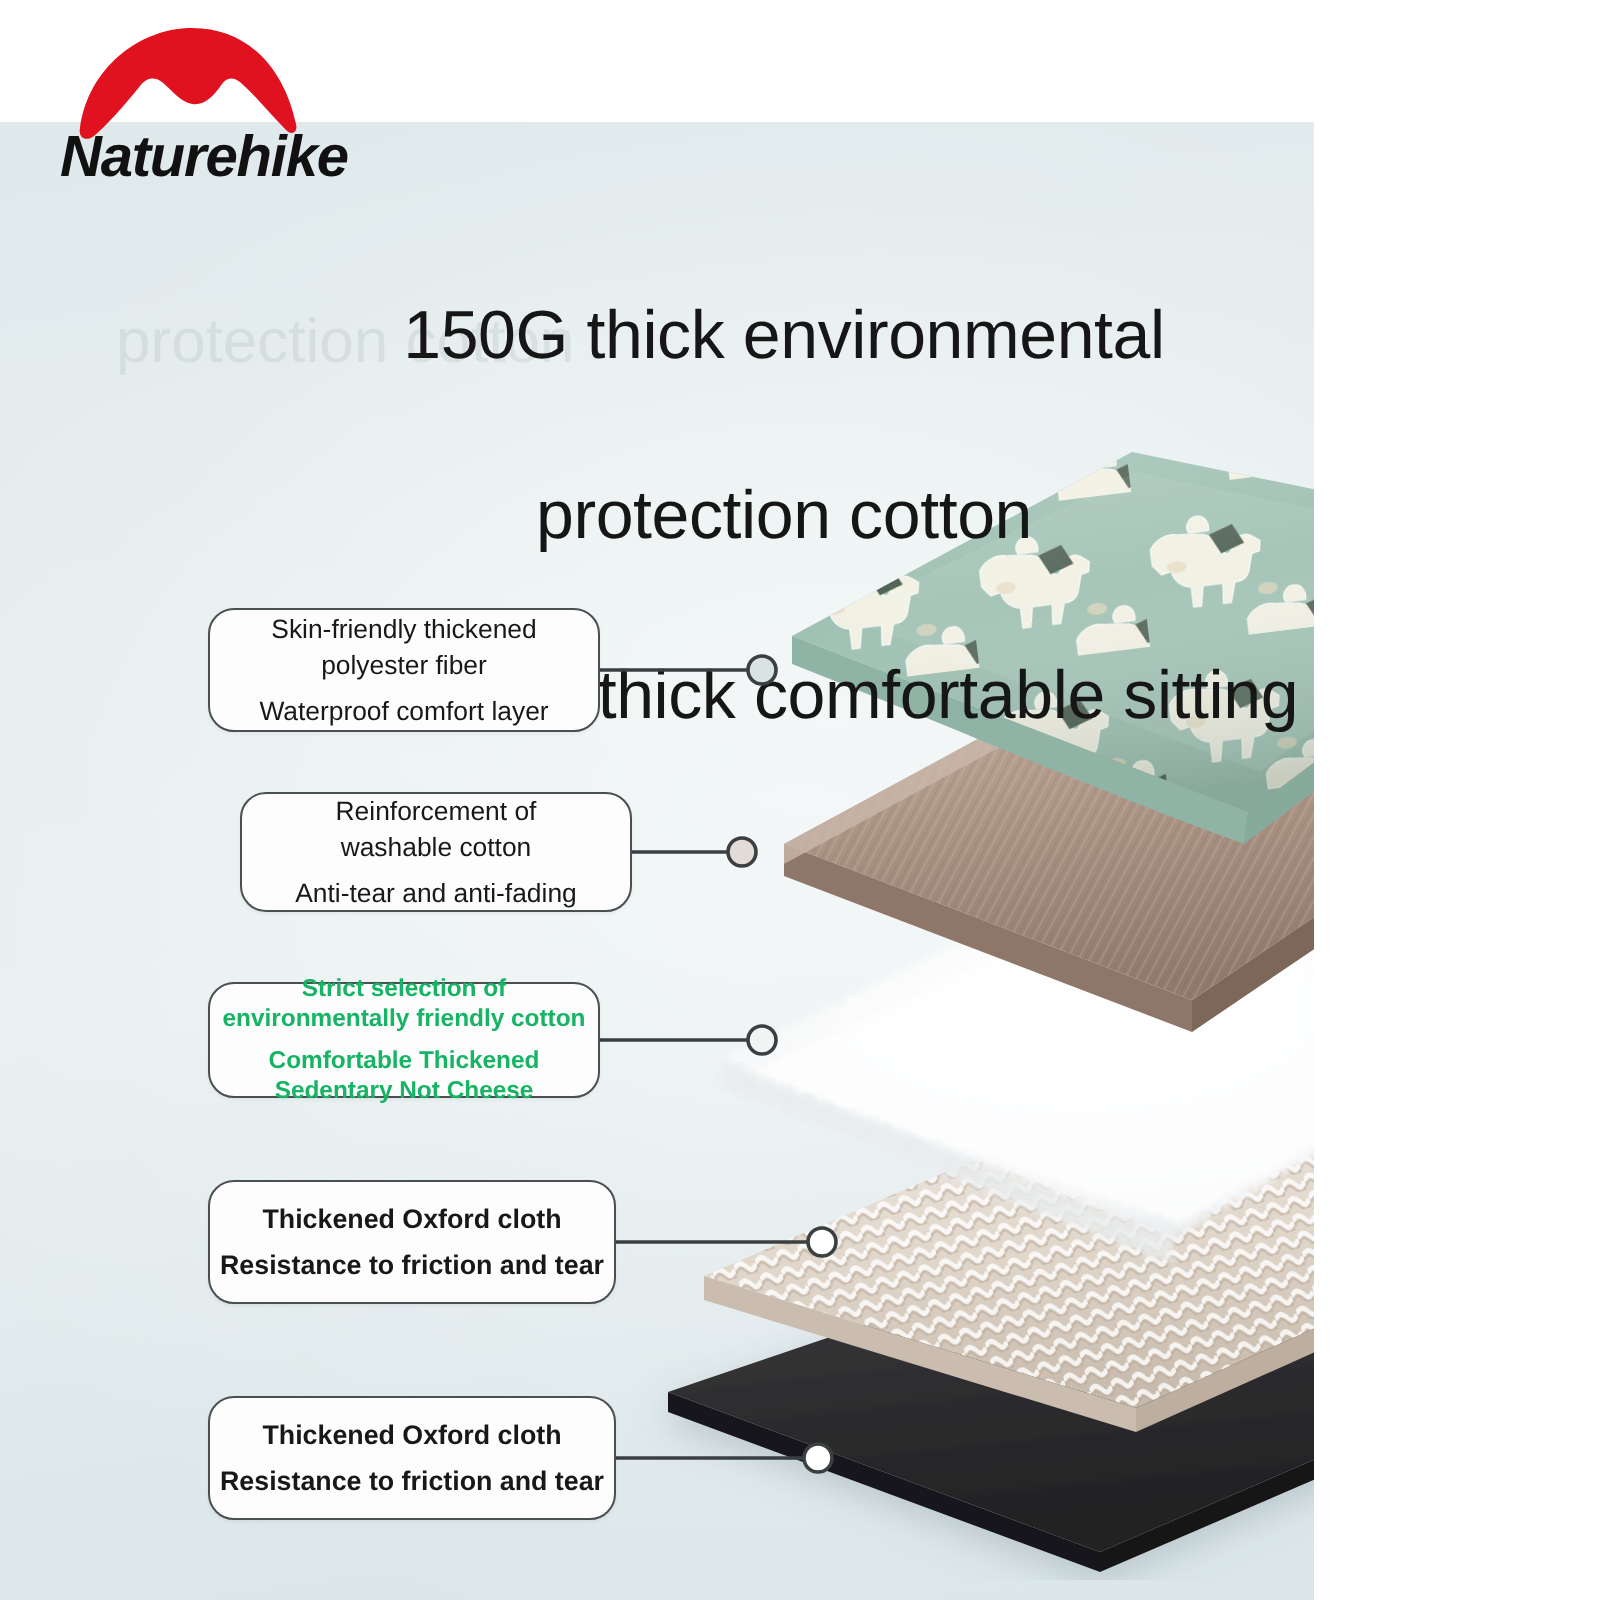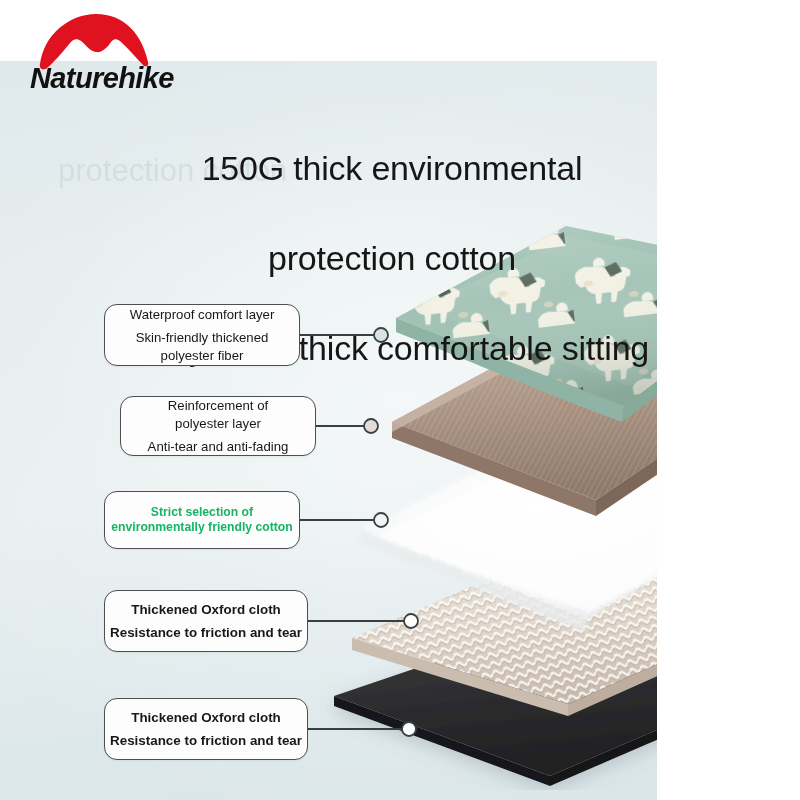--- a/index.html
+++ b/index.html
@@ -282,43 +282,47 @@
   </div>
 
   <div class="headline">
     <span>150G thick environmental</span><br>
     <span>protection cotton</span><br>
     <span class="line2">5 layers of thick comfortable sitting</span>
   </div>
 
   <div class="callout" id="callout-1">
     <span class="grp">
-      <span class="ln">Waterproof comfort layer</span>
-    </span>
-    <span class="grp">
       <span class="ln">Skin-friendly thickened</span>
       <span class="ln">polyester fiber</span>
     </span>
+    <span class="grp">
+      <span class="ln">Waterproof comfort layer</span>
+    </span>
   </div>
 
   <div class="callout" id="callout-2">
     <span class="grp">
       <span class="ln">Reinforcement of</span>
-      <span class="ln">polyester layer</span>
+      <span class="ln">washable cotton</span>
     </span>
     <span class="grp">
       <span class="ln">Anti-tear and anti-fading</span>
     </span>
   </div>
 
   <div class="callout green" id="callout-3">
     <span class="grp">
       <span class="ln">Strict selection of</span>
       <span class="ln">environmentally friendly cotton</span>
     </span>
+    <span class="grp">
+      <span class="ln">Comfortable Thickened</span>
+      <span class="ln">Sedentary Not Cheese</span>
+    </span>
   </div>
 
   <div class="callout" id="callout-4">
     <span class="grp">
       <span class="ln">Thickened Oxford cloth</span>
     </span>
     <span class="grp">
       <span class="ln">Resistance to friction and tear</span>
     </span>
   </div>

